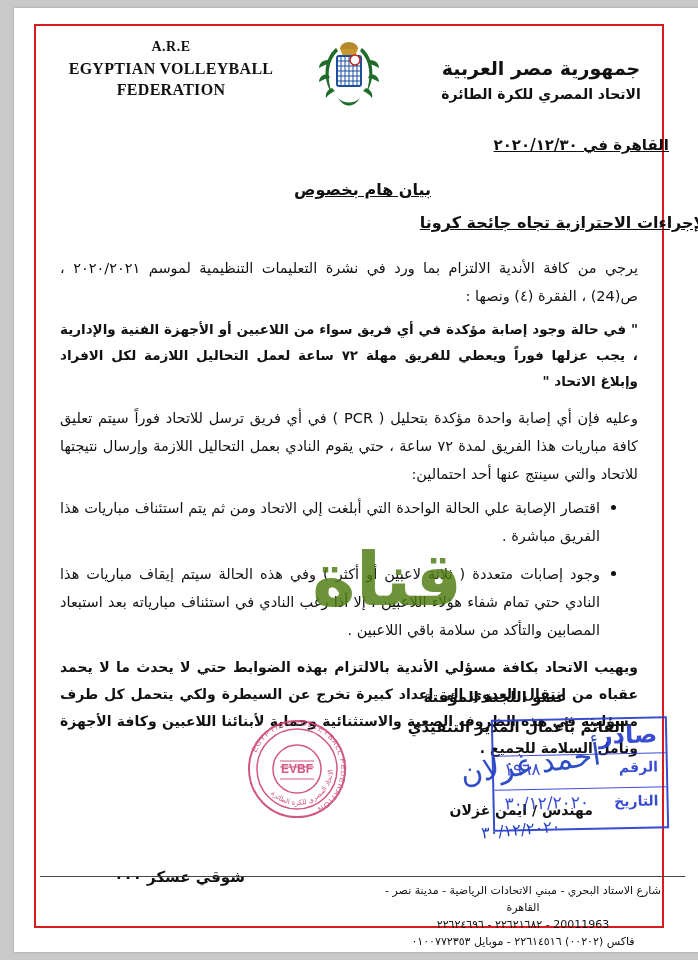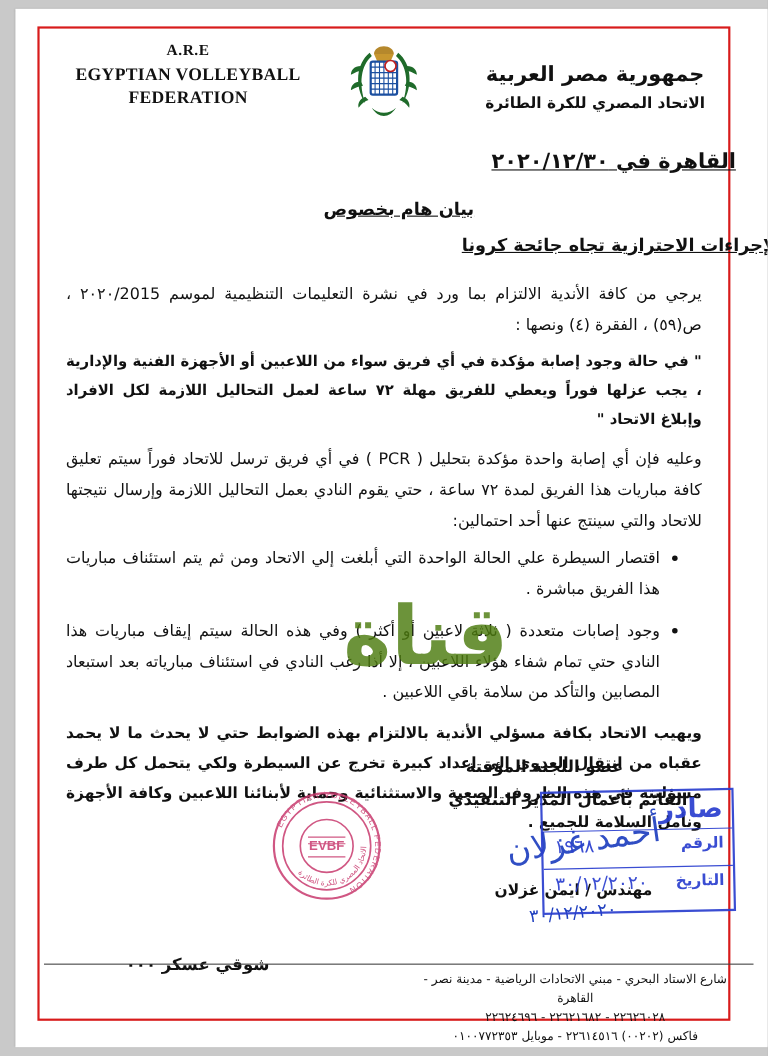--- a/index.html
+++ b/index.html
@@ -99,21 +99,21 @@
     height: 74px;
   }
   .emblem svg { display:block; }
 
   
   .date-line {
     position: absolute;
     right: 42px;
     top: 128px;
     direction: rtl;
-    font-size: 19px;
+    font-size: 15px;
     font-weight: bold;
     color: #111;
     text-decoration: underline;
     letter-spacing: 0.5px;
   }
 
   
   .title1 {
     position: absolute;
     left: 0;
@@ -409,25 +409,25 @@
       <div class="r1">جمهورية مصر العربية</div>
       <div class="r2">الاتحاد المصري للكرة الطائرة</div>
     </div>
 
     <div class="date-line">القاهرة في ٢٠٢٠/١٢/٣٠</div>
 
     <div class="title1">بيان هام بخصوص</div>
     <div class="title2">الإجراءات الاحترازية تجاه جائحة كرونا</div>
 
     <div class="body-wrap">
-      <p class="p-normal">يرجي من كافة الأندية الالتزام بما ورد في نشرة التعليمات التنظيمية لموسم ٢٠٢٠/2015 ، ص(٥٩) ، الفقرة (٤) ونصها :</p>
+      <p class="p-normal">يرجي من كافة الأندية الالتزام بما ورد في نشرة التعليمات التنظيمية لموسم ٢٠٢٠/٢٠٢١ ، ص(24) ، الفقرة (٤) ونصها :</p>
       <p class="p-bold-red-box">" في حالة وجود إصابة مؤكدة في أي فريق سواء من اللاعبين أو الأجهزة الفنية والإدارية ، يجب عزلها فوراً ويعطي للفريق مهلة ٧٢ ساعة لعمل التحاليل اللازمة لكل الافراد وإبلاغ الاتحاد "</p>
       <p class="p-normal">وعليه فإن أي إصابة واحدة مؤكدة بتحليل ( PCR ) في أي فريق ترسل للاتحاد فوراً سيتم تعليق كافة مباريات هذا الفريق لمدة ٧٢ ساعة ، حتي يقوم النادي بعمل التحاليل اللازمة وإرسال نتيجتها للاتحاد والتي سينتج عنها أحد احتمالين:</p>
       <ul class="bullets">
-        <li>اقتصار السيطرة علي الحالة الواحدة التي أبلغت إلي الاتحاد ومن ثم يتم استئناف مباريات هذا الفريق مباشرة .</li>
+        <li>اقتصار الإصابة علي الحالة الواحدة التي أبلغت إلي الاتحاد ومن ثم يتم استئناف مباريات هذا الفريق مباشرة .</li>
         <li>وجود إصابات متعددة ( ثلاثة لاعبين أو أكثر ) وفي هذه الحالة سيتم إيقاف مباريات هذا النادي حتي تمام شفاء هؤلاء اللاعبين ، إلا أذا رغب النادي في استئناف مبارياته بعد استبعاد المصابين والتأكد من سلامة باقي اللاعبين .</li>
       </ul>
       <p class="final-para">ويهيب الاتحاد بكافة مسؤلي الأندية بالالتزام بهذه الضوابط حتي لا يحدث ما لا يحمد عقباه من انتقال العدوي إلي اعداد كبيرة تخرج عن السيطرة ولكي يتحمل كل طرف مسؤليته في هذه الظروف الصعبة والاستثنائية وحماية لأبنائنا اللاعبين وكافة الأجهزة ونأمل السلامة للجميع .</p>
     </div>
 
     <div class="watermark">قناة</div>
 
     <div class="sig-block">
       <div class="s1">عضو اللجنة المؤقتة</div>
       <div class="s2">القائم بأعمال المدير التنفيذي</div>
@@ -468,18 +468,18 @@
       <div class="rs-line l2"></div>
       <div class="rs-row r2">التاريخ</div>
       <div class="rs-val v2">٣٠/١٢/٢٠٢٠</div>
     </div>
 
     <div class="bottom-name">شوقي عسكر ٠٠٠</div>
 
     <div class="footer-rule"></div>
     <div class="footer-right">
       <div>شارع الاستاد البحري - مبني الاتحادات الرياضية - مدينة نصر - القاهرة</div>
-      <div>٢٢٦٢٦٠٢٨ - ٢٢٦٢١٦٨٢ - ٢٢٦٢٤٦٩٦</div>
+      <div>20011963 - ٢٢٦٢١٦٨٢ - ٢٢٦٢٤٦٩٦</div>
       <div>فاكس (٠٠٢٠٢) ٢٢٦١٤٥١٦ - موبايل ٠١٠٠٧٧٢٣٥٣</div>
     </div>
 
   </div>
 </div>
 
 </body></html>

